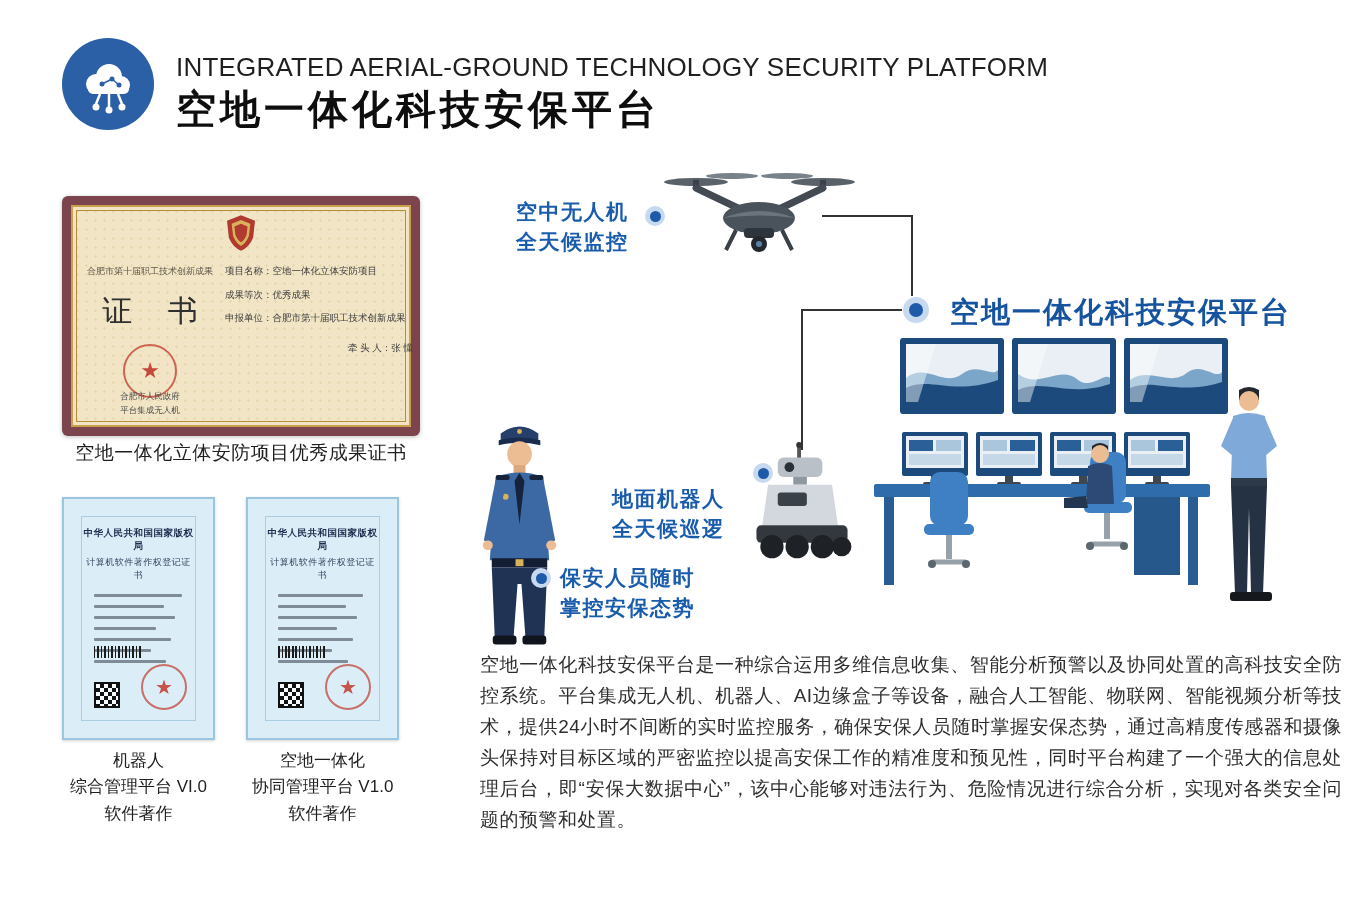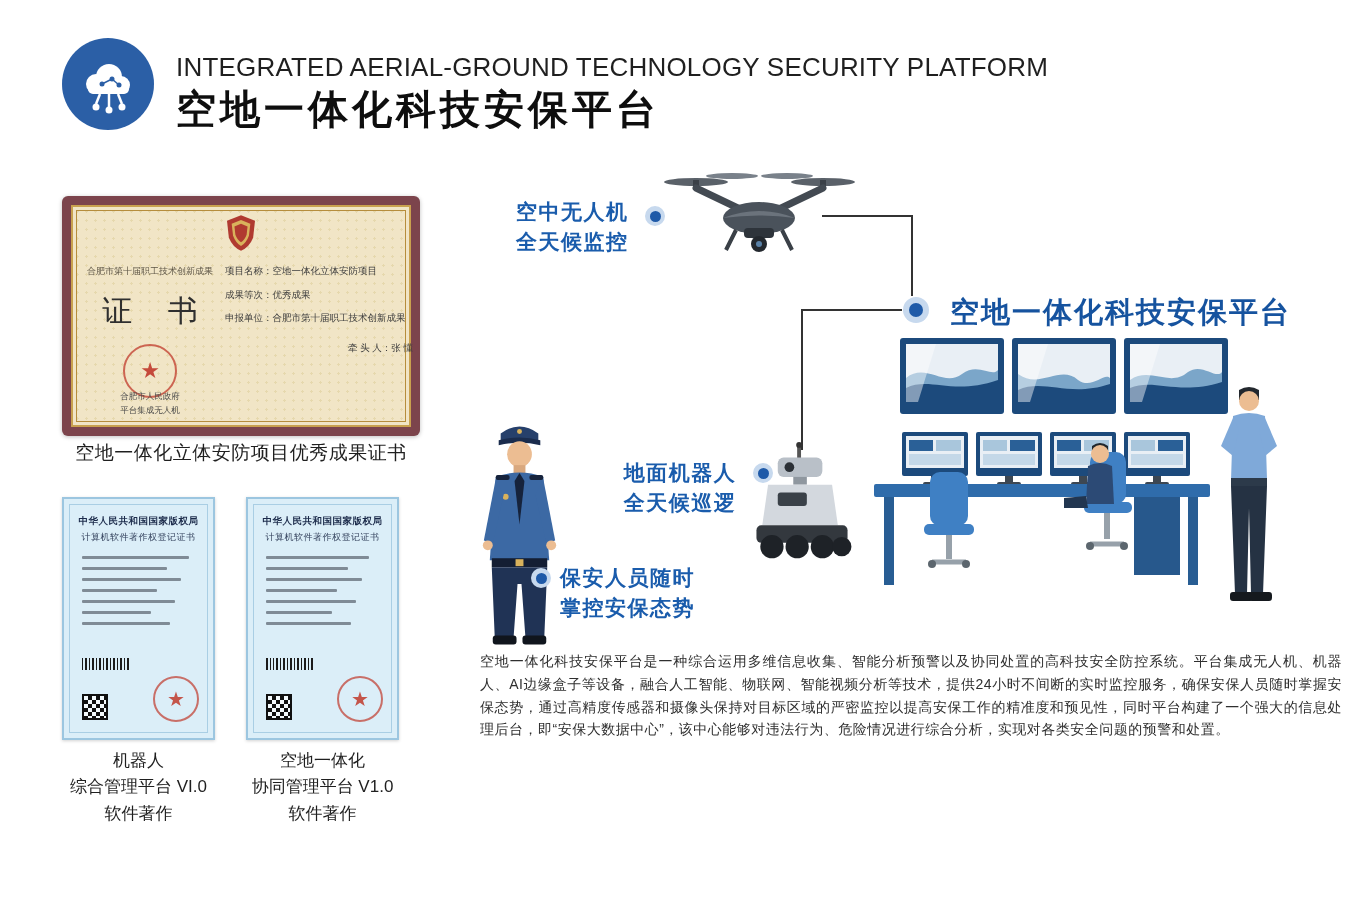--- a/index.html
+++ b/index.html
@@ -36,21 +36,21 @@
   .seal-lines { position:absolute; bottom:0; width:100%; }
   .seal-line { font-size:8.5px; color:#4a4a4a; line-height:1.6; }
   .award-right { position:absolute; left:152px; top:56px; width:188px; }
   .fld { font-size:9.5px; color:#3c3c3c; line-height:1.65; margin-bottom:8px; }
   .fld:last-child { margin-top:14px;text-align:right; }
   .award-caption { position:absolute; left:40px; top:440px; width:402px; text-align:center;
                    font-size:19px; color:#1f1f1f; letter-spacing:0.5px; }
 
   
   .sw-cert { position:absolute; top:497px; width:153px; height:243px; background:#dbeef8;
-             border:2px solid #9cc6e0; padding:5px; box-shadow:0 1px 3px rgba(0,0,0,.18); }
+             border:2px solid #9cc6e0; padding:17px; box-shadow:0 1px 3px rgba(0,0,0,.18); }
   .sw-inner { position:relative; width:100%; height:100%; border:1px solid #a9cee4; }
   .sw-h1 { margin-top:10px; text-align:center; font-size:9.5px; font-weight:700; color:#1b2a4a; letter-spacing:0.5px; }
   .sw-h2 { margin-top:3px; text-align:center; font-size:9px; color:#33415c; letter-spacing:0.5px; }
   .sw-lines { margin-top:12px; }
   .sw-lines .ln { height:3px; background:#7f8b96; margin:8px 14px 0 12px; border-radius:1px; }
   .sw-barcode { position:absolute; left:12px; bottom:62px; width:48px; height:12px;
                 background:repeating-linear-gradient(90deg,#1b1b1b 0 1.5px,transparent 1.5px 3.5px); }
   .sw-qr { position:absolute; left:12px; bottom:12px; width:26px; height:26px; border:2px solid #111;
            background:repeating-conic-gradient(#111 0 25%, #f4fafd 0 50%); background-size:8px 8px; }
   .sw-seal { position:absolute; right:8px; bottom:10px; width:46px; height:46px; border-radius:50%;
@@ -66,21 +66,21 @@
   .bullet .core { width:11px; height:11px; border-radius:50%; background:#1f5aa8; }
   .bullet.lg { width:26px; height:26px; }
   .bullet.lg .core { width:14px; height:14px; }
   .dlabel { position:absolute; font-size:21px; font-weight:700; color:#1a5cac;
             line-height:1.45; letter-spacing:1.5px; }
   .platform-title { position:absolute; left:950px; top:293px; font-size:29px; font-weight:800;
                     color:#16539f; letter-spacing:2px; white-space:nowrap; }
   .illus { position:absolute; }
 
   
-  .description { position:absolute; left:480px; top:650px; width:862px; font-size:14px;
+  .description { position:absolute; left:480px; top:650px; width:862px; font-size:19px;
                  line-height:1.63; color:#2f2f2f; text-align:justify; letter-spacing:0.5px; }
 </style>
 </head>
 <body>
 
 <div class="page">
 
   <svg class="logo" viewBox="0 0 92 92">
     <circle cx="46" cy="46" r="46" fill="#2b5fa6"></circle>
     <g fill="#fff">
@@ -358,21 +358,21 @@
     <rect x="56" y="36" width="14" height="8" fill="#8f979f"></rect>
     <path d="M30 44 L96 44 L102 86 L24 86 Z" fill="#d3d8de"></path>
     <rect x="40" y="52" width="30" height="14" rx="3" fill="#3a4148"></rect>
     <rect x="18" y="86" width="94" height="18" rx="5" fill="#33383e"></rect>
     <circle cx="34" cy="108" r="12" fill="#1e2227"></circle>
     <circle cx="60" cy="108" r="12" fill="#1e2227"></circle>
     <circle cx="86" cy="108" r="12" fill="#1e2227"></circle>
     <circle cx="106" cy="108" r="10" fill="#1e2227"></circle>
   </svg>
 
-  <div class="dlabel" style="left:612px; top:458px; width:136px; text-align:center">
+  <div class="dlabel" style="left:612px; top:484px; width:136px; ">
     <div>地面机器人</div>
     <div>全天候巡逻</div>
   </div>
   <div class="bullet" style="left:753px; top:463px">
       <span class="core"></span>
     </div>
 
   <div class="bullet" style="left:531px; top:568px">
       <span class="core"></span>
     </div>

